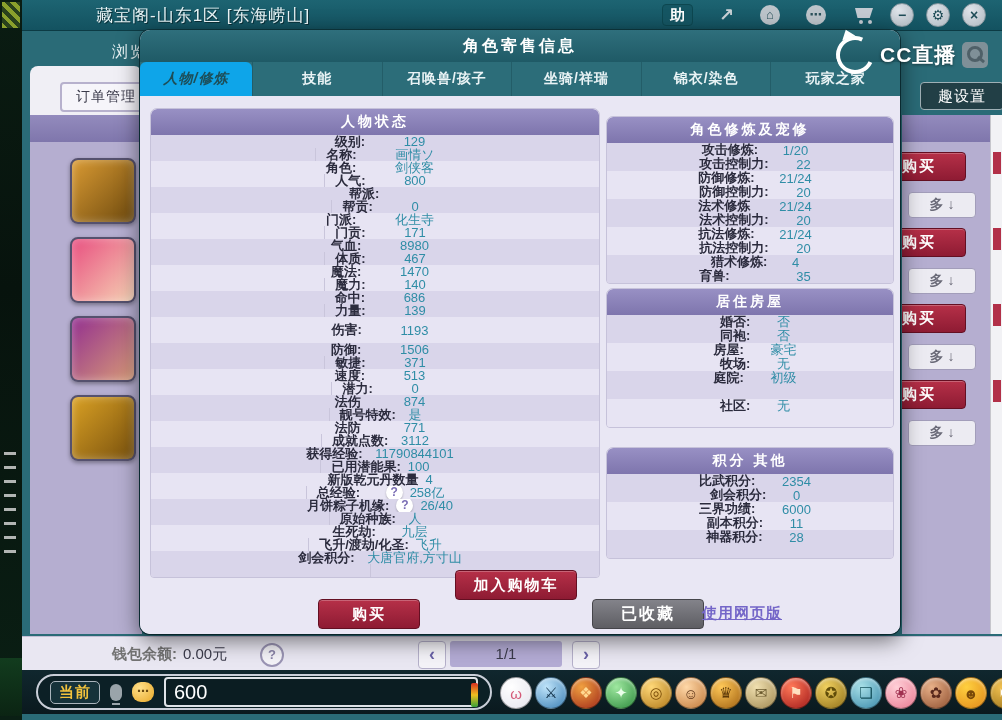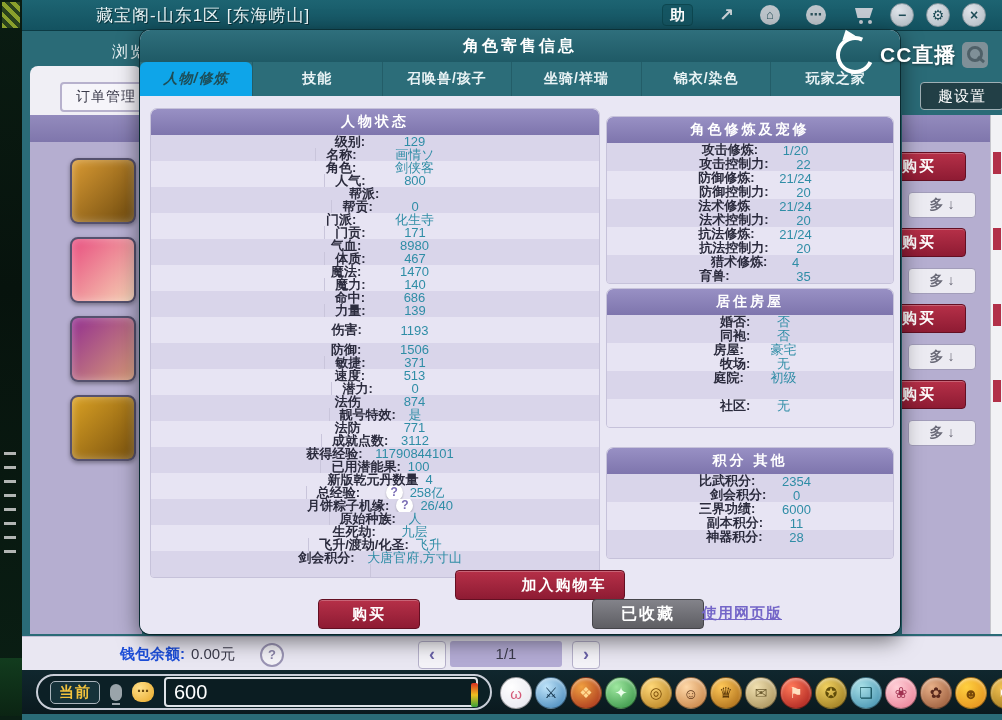--- a/index.html
+++ b/index.html
@@ -103,21 +103,21 @@
   #p-cult{left:466px;top:20px;width:286px;}
   #p-house{left:466px;top:192px;width:286px;}
   #p-score{left:466px;top:351px;width:286px;}
 
   .btn-red{position:absolute;background:linear-gradient(#b63048,#8e1b33);border:1px solid #640f22;border-radius:4px;
     color:#fff;font-weight:bold;font-size:15px;display:flex;align-items:center;justify-content:center;
     letter-spacing:2px;box-shadow:inset 0 1px 0 rgba(255,255,255,.25);}
   .btn-gray{position:absolute;background:linear-gradient(#83838a,#5e5e63);border:1px solid #45454a;border-radius:4px;
     color:#fff;font-weight:bold;font-size:16px;display:flex;align-items:center;justify-content:center;letter-spacing:2px;}
   #btn-buy{left:178px;top:503px;width:100px;height:28px;}
-  #btn-cart{left:315px;top:474px;width:120px;height:28px;padding-left:48px;}
+  #btn-cart{left:315px;top:474px;width:120px;height:28px;}
   #btn-fav{left:452px;top:503px;width:110px;height:28px;}
   #web-link{position:absolute;left:562px;top:508px;color:#7466c8;font-size:15px;text-decoration:underline;font-weight:bold;letter-spacing:1px;}
 
   
   #footer{left:22px;top:636px;width:980px;height:34px;background:#e9e7f2;border-top:1px solid #c2bed4;z-index:2;}
   #wallet{position:absolute;left:90px;top:8px;font-size:15px;color:#3a3a4a;display:flex;gap:6px;}
   #f-help{position:absolute;left:238px;top:6px;width:20px;height:20px;border-radius:50%;border:2px solid #9a94b4;
     color:#8a84a8;font-weight:bold;font-size:13px;text-align:center;line-height:19px;background:#f4f3f8;}
   .pg-btn{position:absolute;top:4px;width:26px;height:26px;background:#f4f3f8;border:1px solid #b5b0ca;border-radius:4px;
     color:#6a62a8;font-weight:bold;font-size:18px;text-align:center;line-height:24px;}
@@ -525,21 +525,21 @@
 
       <div class="btn-red" id="btn-buy">购买</div>
       <div class="btn-red" id="btn-cart">加入购物车</div>
       <div class="btn-gray" id="btn-fav">已收藏</div>
       <a id="web-link">使用网页版</a>
     </div>
   </div>
 
   <div class="abs" id="footer">
     <div id="wallet">
-      <span class="lbl" style="color:#1d4ed8;margin-left:8px;">钱包余额:</span>
+      <span class="lbl" style="color:#737373;">钱包余额:</span>
       <span>0.00元</span>
     </div>
     <div id="f-help">?</div>
     <div class="pg-btn" id="pg-prev">‹</div>
     <div id="pg-box">1/1</div>
     <div class="pg-btn" id="pg-next">›</div>
   </div>
 
   <div class="abs" id="chatbar">
     <div id="pill">

